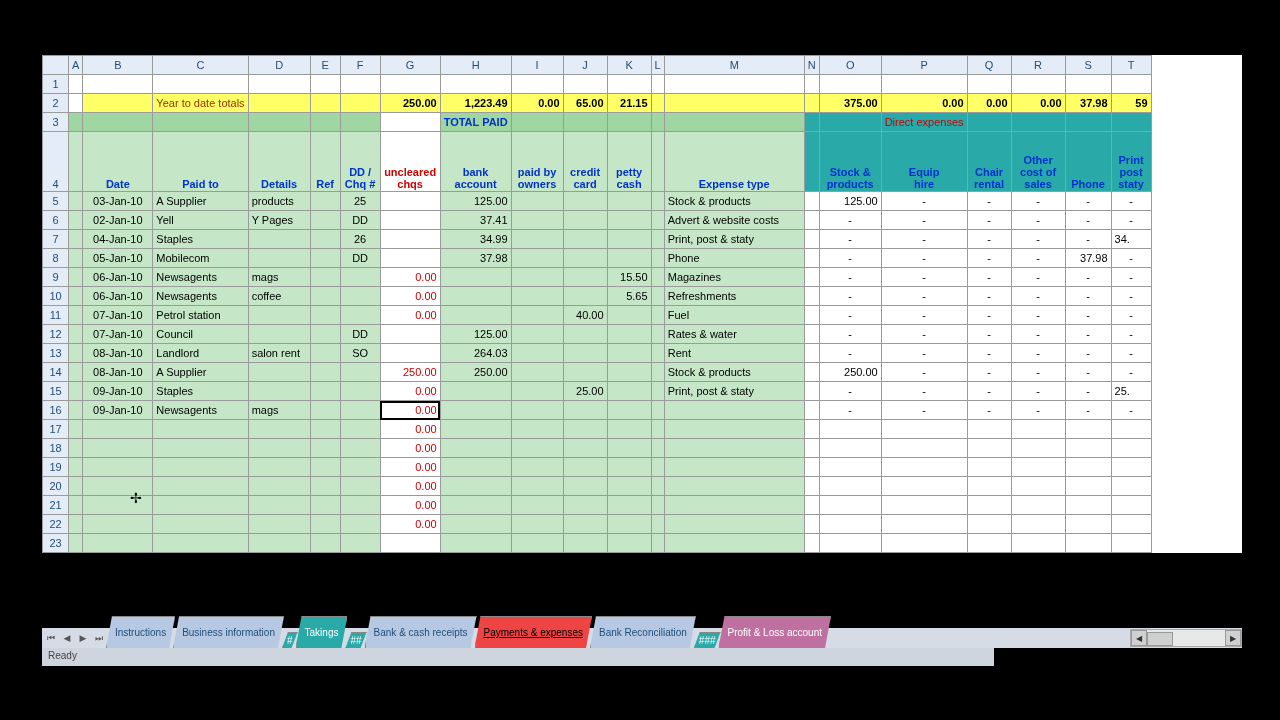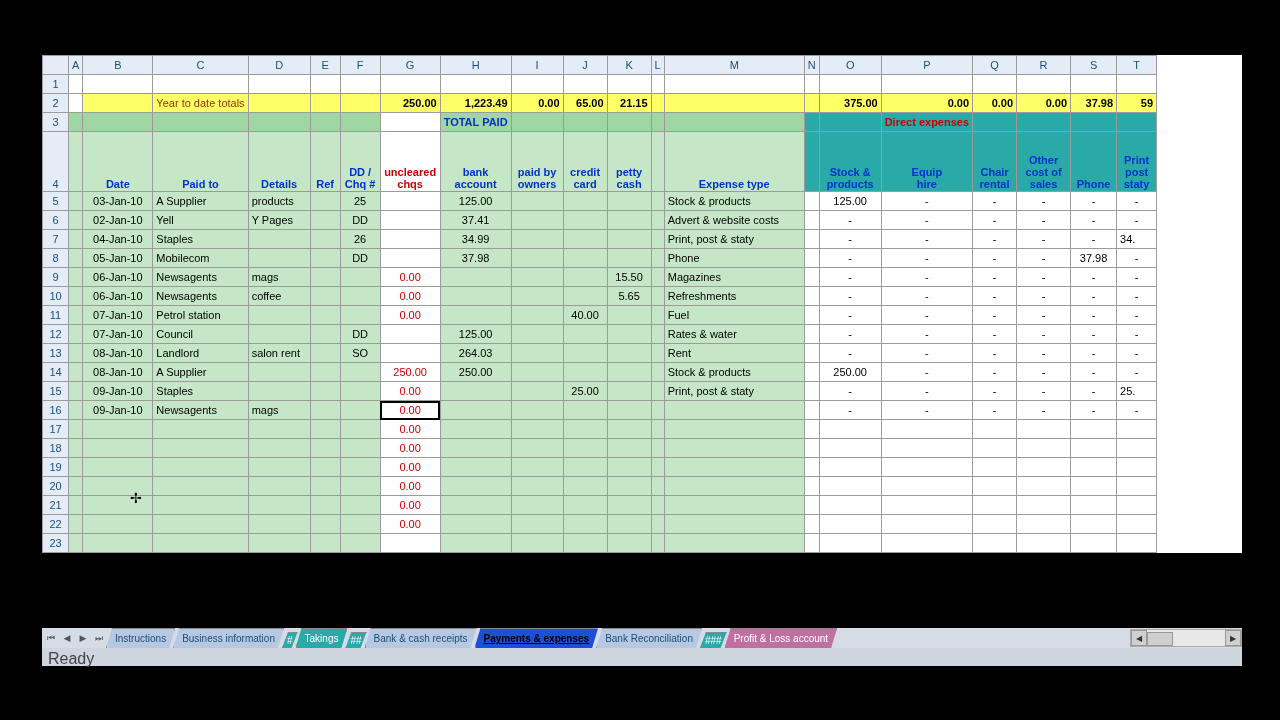--- a/index.html
+++ b/index.html
@@ -8,35 +8,35 @@
   .grid th,.grid td{border:1px solid #9b9b9b;padding:1px 3px;height:19px;box-sizing:border-box;overflow:hidden;white-space:nowrap}
   .colhdr{background:#e4ecf7;color:#1f4e79;text-align:center;font-weight:normal;font-size:11px}
   .rowhdr{background:#e4ecf7;color:#1f4e79;text-align:center;font-weight:normal;width:26px;font-size:11px}
   .ytd-label{background:#ffff66;color:#993300;font-weight:normal}
   .ytd-val{background:#ffff66;font-weight:bold;text-align:right;color:#000}
   .grn{background:#c6e7c7}
   .grn-dark{background:#a0d6a1}
   .teal{background:#2aa9a9}
   .hdr-blue{color:#0033cc;font-weight:bold;text-align:center;vertical-align:bottom}
   .total-paid{color:#0033cc;font-weight:bold;text-align:left}
-  .direct-exp{color:#cc0000;font-weight:bold;text-align:right}
+  .direct-exp{color:#cc0000;font-weight:normal;text-align:right}
   .uncleared{color:#cc0000;font-weight:bold;text-align:center;vertical-align:bottom;font-size:11px}
-  .num{text-align:center}
+  .num{text-align:right}
   .ctr{text-align:center}
   .red{color:#cc0000}
   .selected{outline:2px solid #000;outline-offset:-2px}
   .tabbar{position:absolute;left:42px;top:628px;width:1200px;height:20px;background:#d6dce5;display:flex;align-items:center;font-size:10px;color:#333}
   .tabnav{display:flex;align-items:center;padding:0 2px;gap:2px}
   .tabnav span{width:14px;height:14px;display:inline-flex;align-items:center;justify-content:center;cursor:pointer;font-size:9px;color:#555}
-  .tab{display:inline-block;padding:4px 8px;background:#b6c8e2;color:#1f4e79;border:1px solid #888;border-bottom:none;position:relative;cursor:pointer;clip-path:polygon(6px 0,100% 0,calc(100% - 6px) 100%,0 100%);margin-left:-2px}
+  .tab{display:inline-block;padding:10px 8px;background:#b6c8e2;color:#1f4e79;border:1px solid #888;border-bottom:none;position:relative;cursor:pointer;clip-path:polygon(6px 0,100% 0,calc(100% - 6px) 100%,0 100%);margin-left:-2px}
   .tab.dark{background:#2aa9a9;color:#fff}
   .tab.pink{background:#c070a0;color:#fff}
   .tab.small{padding:2px 4px}
-  .tab.active{background:#1d4ed8;color:#000;font-weight:bold;text-decoration:underline}
-  .status{position:absolute;left:42px;top:648px;width:1200px;height:18px;background:#cfd5de;color:#444;font-size:16px;padding:2px 6px;box-sizing:border-box}
+  .tab.active{background:#ef4444;color:#000;font-weight:normal;text-decoration:underline}
+  .status{position:absolute;left:42px;top:648px;width:952px;height:18px;background:#cfd5de;color:#444;font-size:10px;padding:2px 6px;box-sizing:border-box}
   .hscroll{position:absolute;right:0;top:1px;height:16px;width:110px;background:#e8e8e8;border:1px solid #aaa;display:flex;align-items:center}
   .hscroll .btn{width:14px;height:14px;background:#d0d0d0;border:1px solid #999;display:flex;align-items:center;justify-content:center;font-size:8px}
   .hscroll .track{flex:1;height:14px;position:relative}
   .hscroll .thumb{position:absolute;left:0;width:24px;height:12px;top:1px;background:#cfcfcf;border:1px solid #999}
   .cursor-plus{position:absolute;left:130px;top:490px;font-size:14px;color:#000;pointer-events:none}
 </style>
 </head>
 <body>
 
 <div class="frame">

